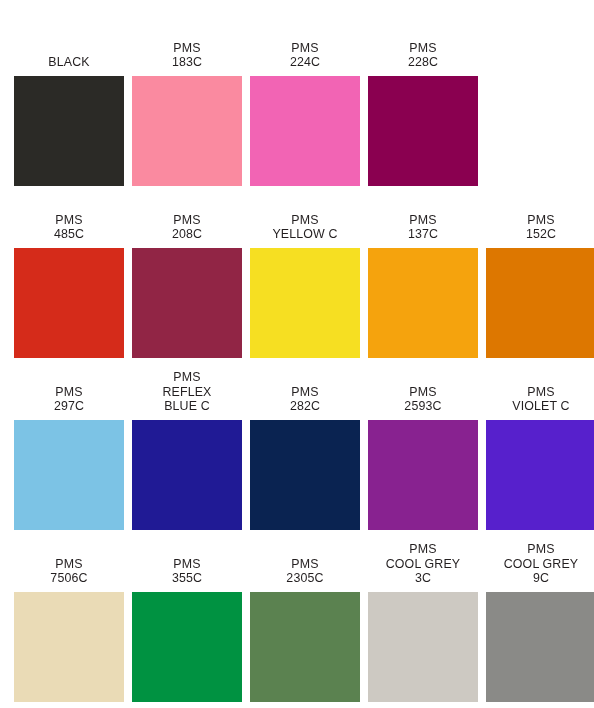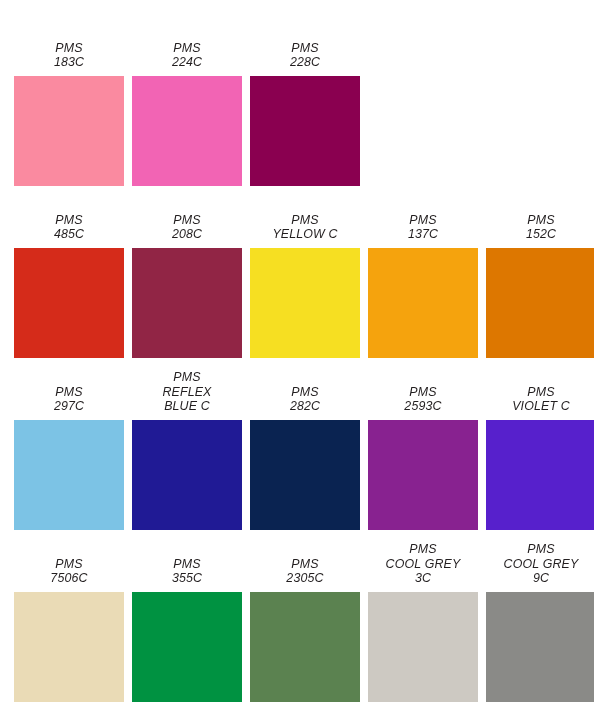--- a/index.html
+++ b/index.html
@@ -41,38 +41,41 @@
     margin-right: 0;
   }
   .swatch-label {
     font-size: 12.4px;
     line-height: 14.6px;
     text-align: center;
     color: #231f20;
     letter-spacing: 0.15px;
     white-space: pre-line;
     margin-bottom: 6px;
-    font-style: italic;
   }
   .swatch-chip {
     width: 110px;
     height: 110px;
     box-sizing: border-box;
     display: block;
   }
   .swatch-chip.bordered {
     border: 1px solid #9a9a9a;
   }
 </style>
 </head>
 <body style="background-color: rgb(255, 255, 255);">
 
 <div id="palette-sheet">
 
   <div class="swatch-row">
+    <div class="swatch-cell">
+      <div class="swatch-label">BLACK</div>
+      <div class="swatch-chip" style="background-color: rgb(43, 42, 38);"></div>
+    </div>
     <div class="swatch-cell">
       <div class="swatch-label">PMS
 183C</div>
       <div class="swatch-chip" style="background-color: rgb(250, 138, 160);"></div>
     </div>
     <div class="swatch-cell">
       <div class="swatch-label">PMS
 224C</div>
       <div class="swatch-chip" style="background-color: rgb(242, 100, 180);"></div>
     </div>

